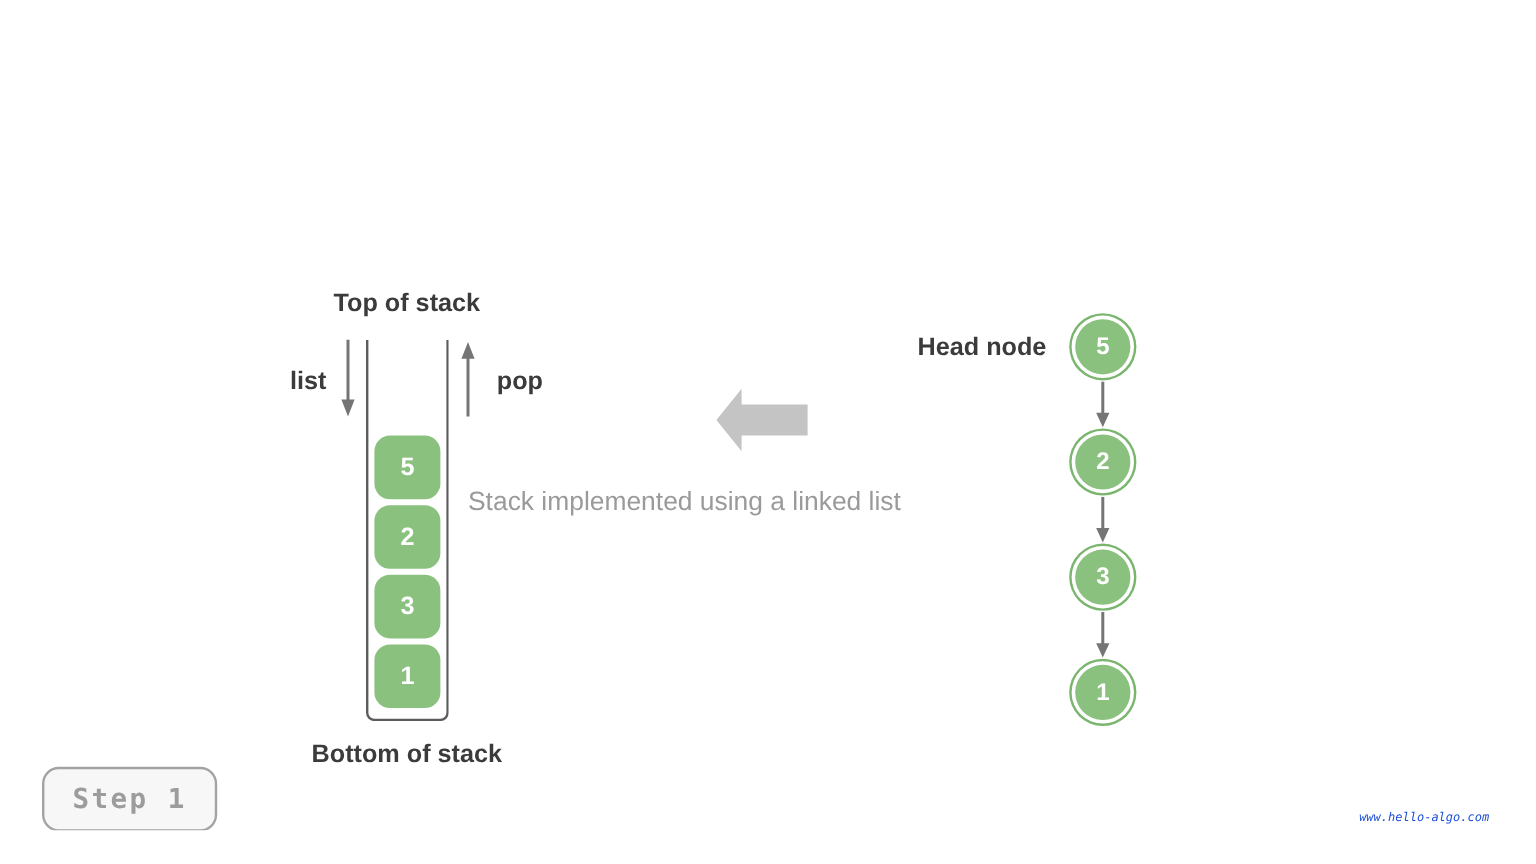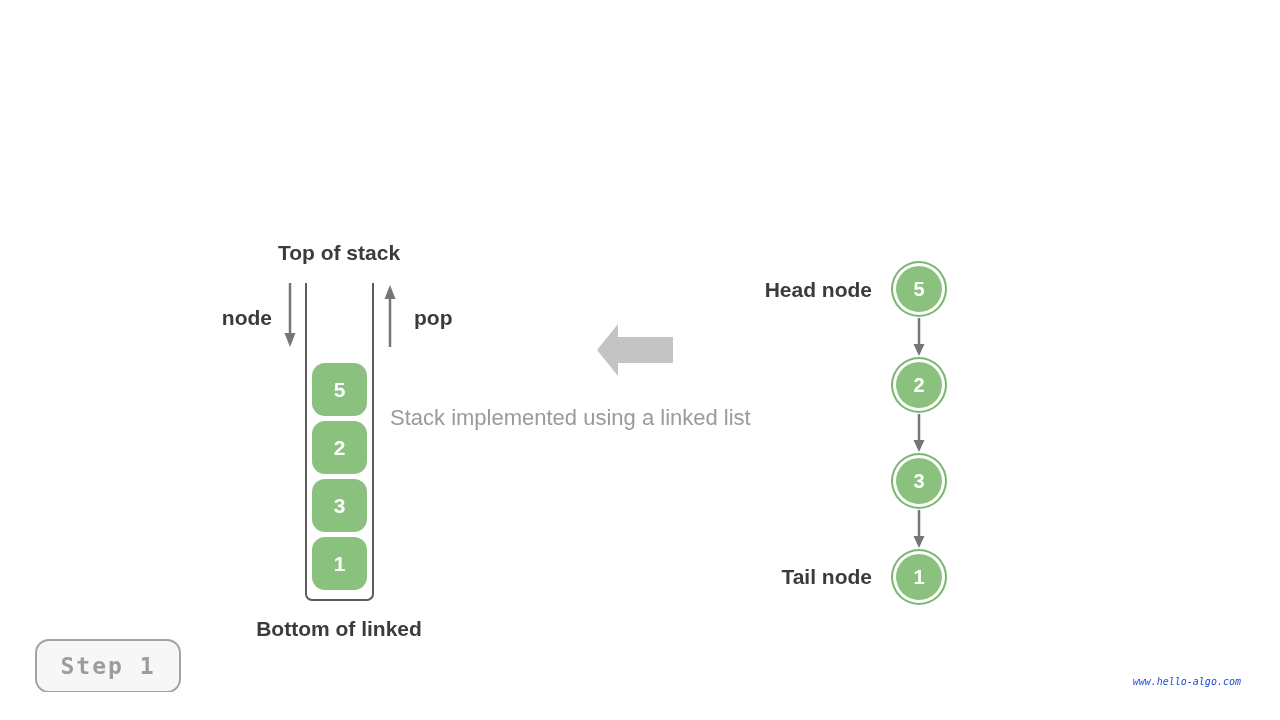--- a/index.html
+++ b/index.html
@@ -103,48 +103,47 @@
 <div class="canvas">
 
   <div class="abs lbl center" style="left:239px; top:241px; width:200px;">Top of stack</div>
 
   <div class="abs" style="left:282px; top:283px;">
     <svg width="16" height="66" viewBox="0 0 16 66">
       <line x1="8" y1="0" x2="8" y2="51" stroke="#757575" stroke-width="2.5"></line>
       <polygon points="2.5,50 13.5,50 8,64" fill="#757575"></polygon>
     </svg>
   </div>
-  <div class="abs lbl right" style="left:172px; top:306px; width:100px;">node</div>
+  <div class="abs lbl right" style="left:172px; top:306px; width:100px;">list</div>
 
   <div class="abs" style="left:382px; top:283px;">
     <svg width="16" height="66" viewBox="0 0 16 66">
       <polygon points="2.5,16 13.5,16 8,2" fill="#757575"></polygon>
       <line x1="8" y1="15" x2="8" y2="64" stroke="#757575" stroke-width="2.5"></line>
     </svg>
   </div>
   <div class="abs lbl" style="left:414px; top:306px;">pop</div>
 
   <div class="abs stack-wall"></div>
 
   <div class="abs stack-item" style="top:363px;">5</div>
   <div class="abs stack-item" style="top:421px;">2</div>
   <div class="abs stack-item" style="top:479px;">3</div>
   <div class="abs stack-item" style="top:537px;">1</div>
 
-  <div class="abs lbl center" style="left:229px; top:617px; width:220px;">Bottom of linked</div>
+  <div class="abs lbl center" style="left:229px; top:617px; width:220px;">Bottom of stack</div>
 
   <div class="abs" style="left:596px; top:322px;">
     <svg width="78" height="56" viewBox="0 0 78 56">
       <polygon points="1,28 22,2 22,15 77,15 77,41 22,41 22,54" fill="#c4c4c4"></polygon>
     </svg>
   </div>
   <div class="abs caption">Stack implemented using a linked list</div>
 
   <div class="abs lbl right" style="left:672px; top:278px; width:200px;">Head node</div>
-  <div class="abs lbl right" style="left:672px; top:565px; width:200px;">Tail node</div>
 
   <div class="abs list-node" style="top:266px;">5</div>
   <div class="abs list-node" style="top:362px;">2</div>
   <div class="abs list-node" style="top:458px;">3</div>
   <div class="abs list-node" style="top:554px;">1</div>
 
   <div class="abs" style="left:911px; top:318px;">
     <svg width="16" height="40" viewBox="0 0 16 40">
       <line x1="8" y1="0" x2="8" y2="27" stroke="#757575" stroke-width="2.5"></line>
       <polygon points="2.5,26 13.5,26 8,38" fill="#757575"></polygon>

